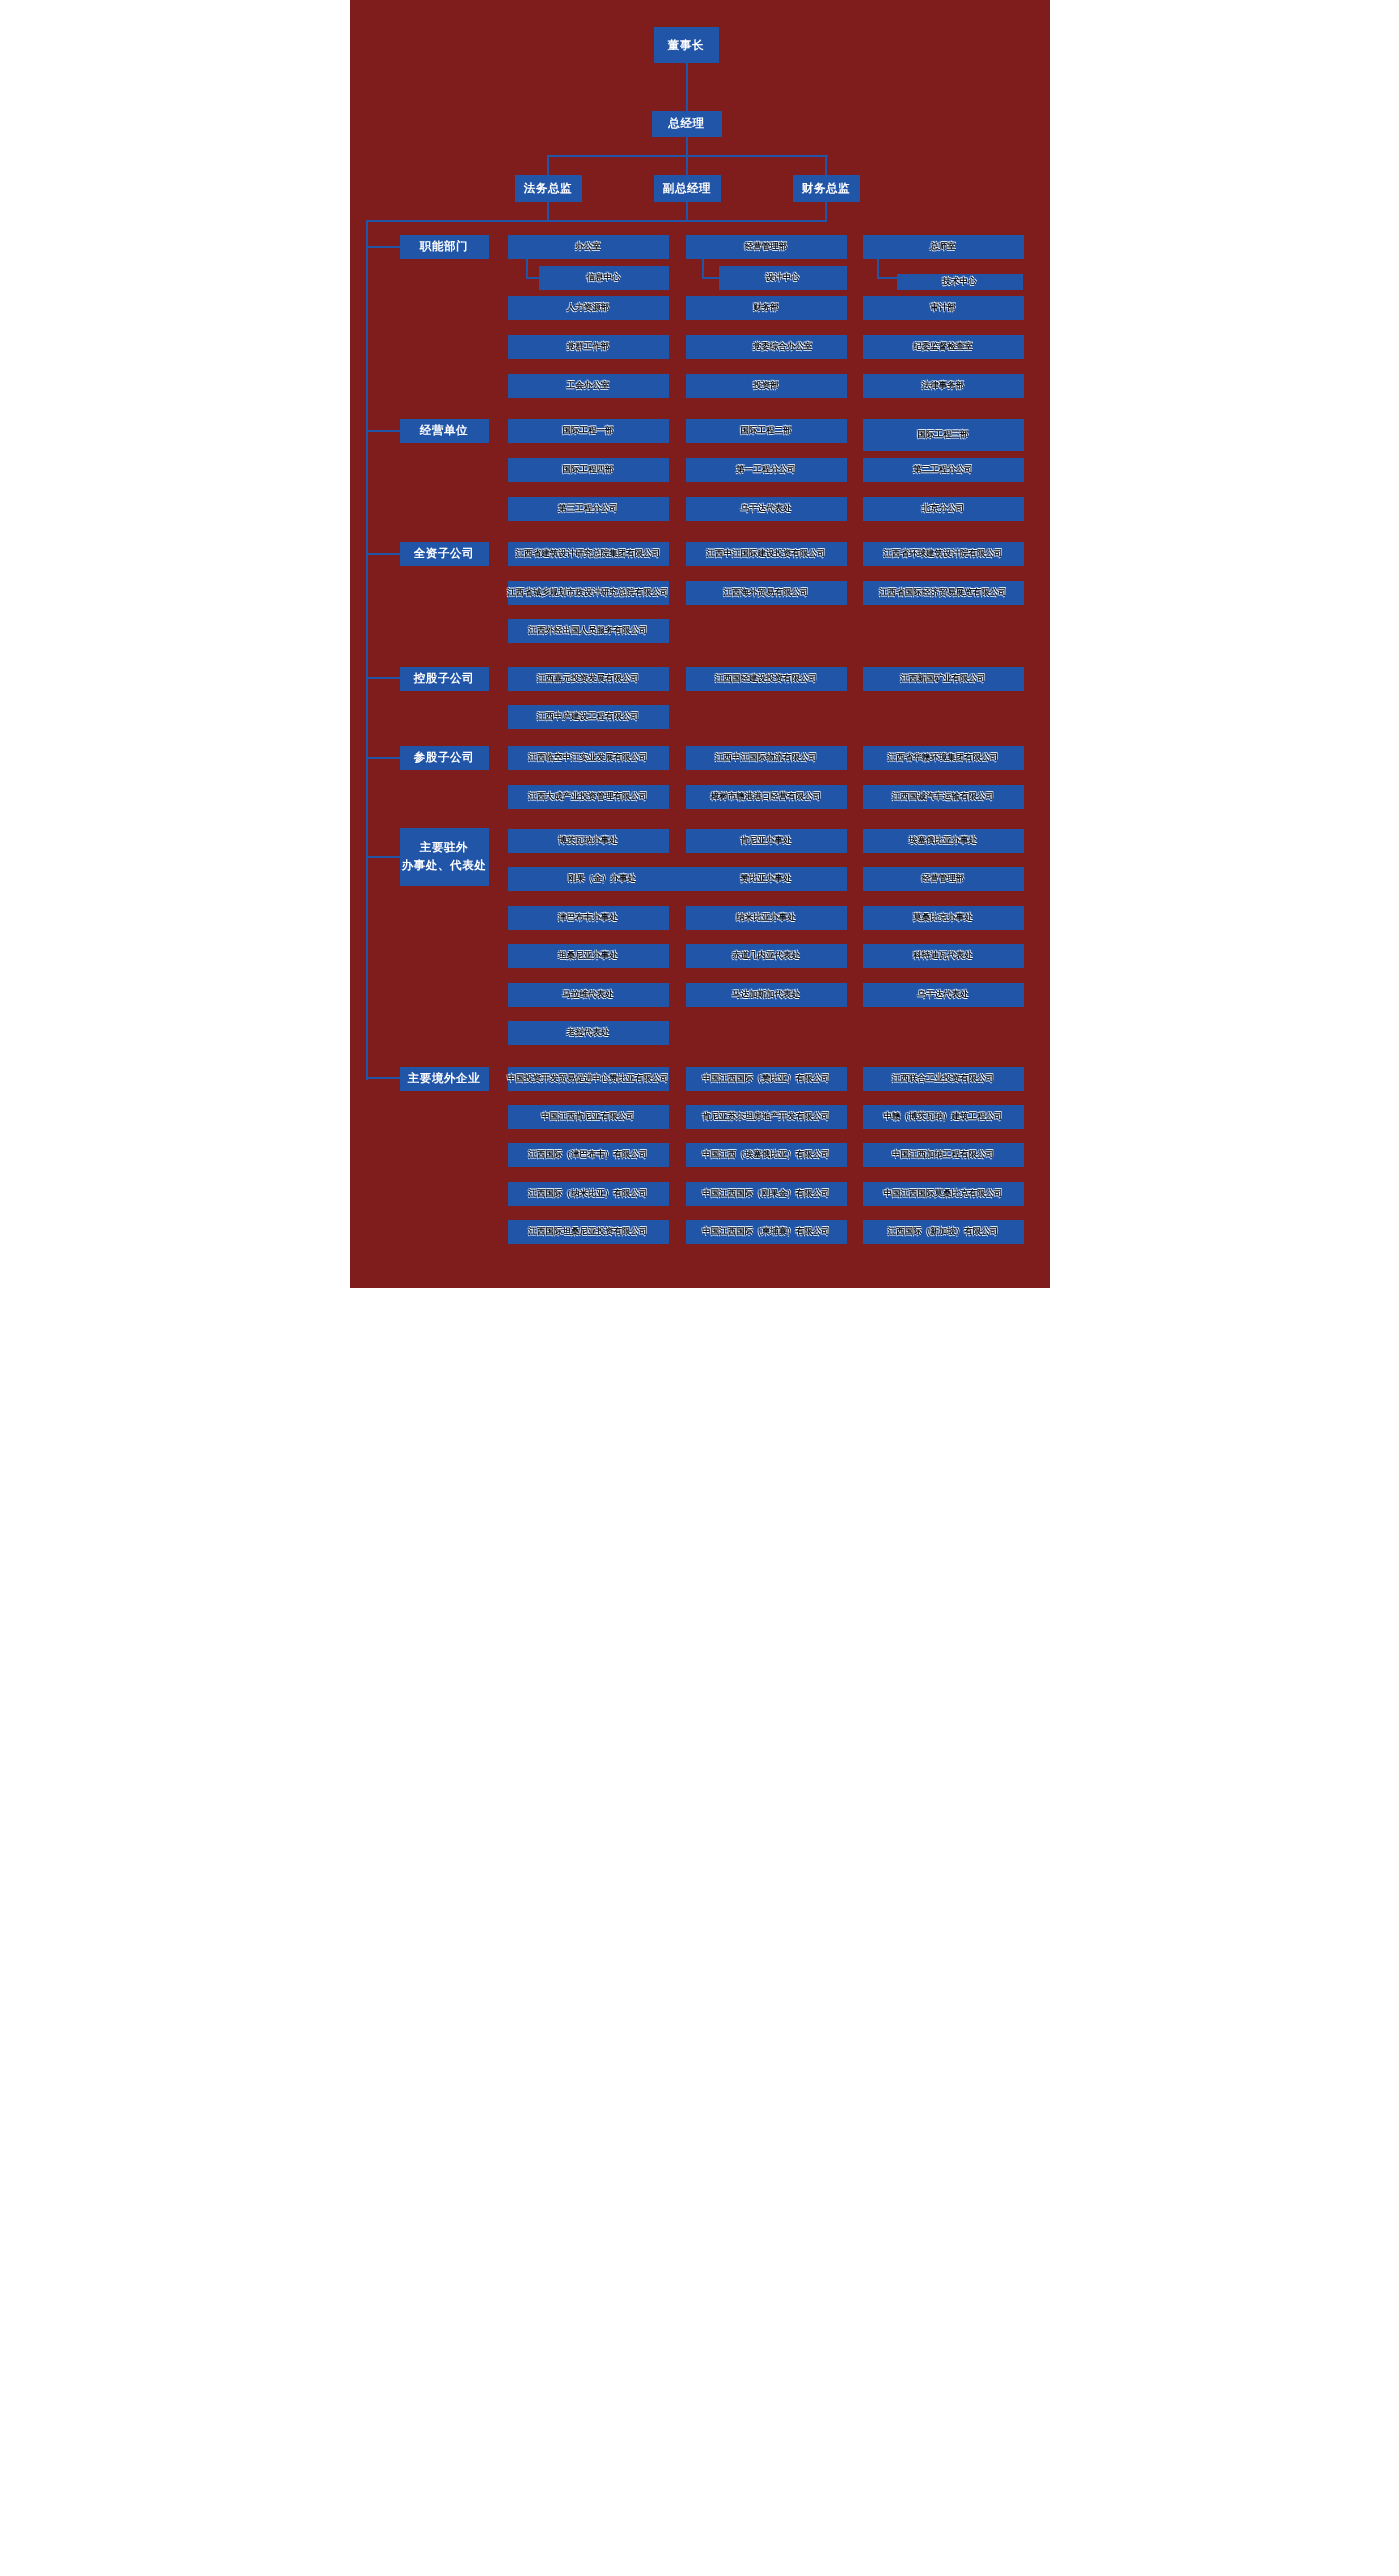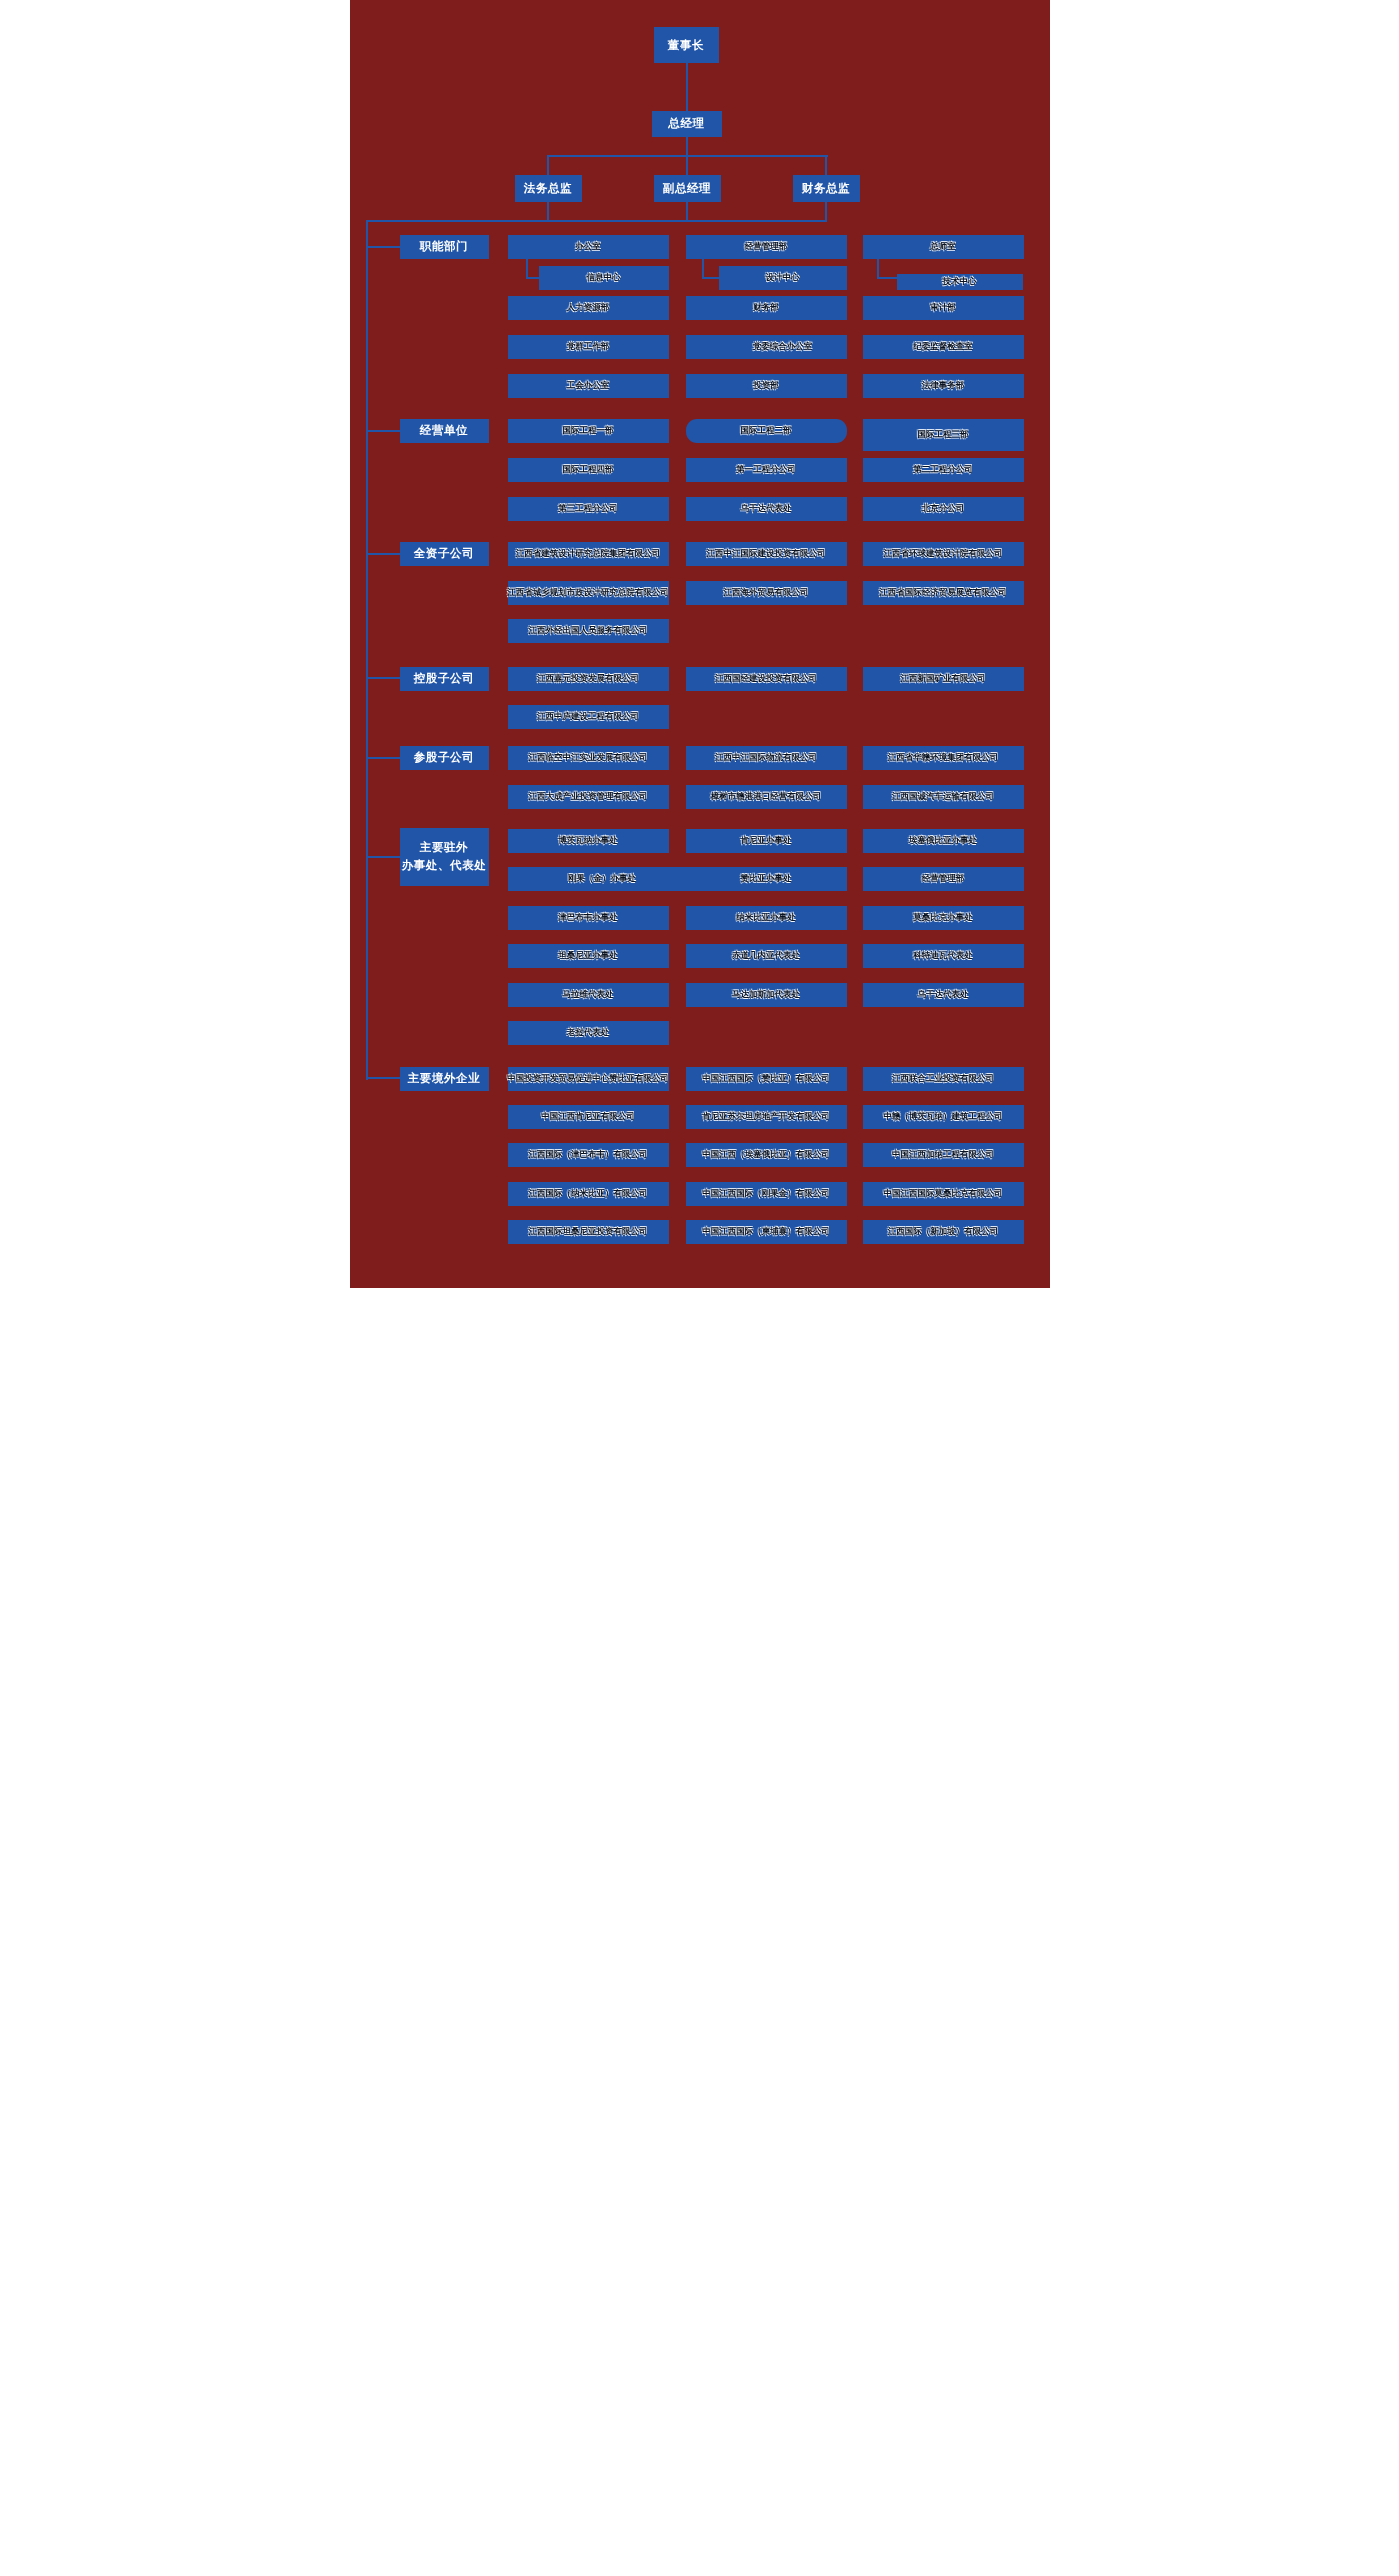--- a/index.html
+++ b/index.html
@@ -91,21 +91,21 @@
     <div class="node glitch" style="left: 336px; top: 335px; width: 161px; height: 24px; padding-left: 33px;">党委综合办公室</div>
     <div class="node glitch" style="left: 513px; top: 335px; width: 161px; height: 24px;">纪委监督检查室</div>
     <div class="node glitch" style="left: 158px; top: 374px; width: 161px; height: 24px;">工会办公室</div>
     <div class="node glitch" style="left: 336px; top: 374px; width: 161px; height: 24px;">投资部</div>
     <div class="node glitch" style="left: 513px; top: 374px; width: 161px; height: 24px;">法律事务部</div>
     <div class="line" style="left: 16.4px; top: 430px; width: 34px; height: 2.4px;"></div>
     <div class="node seclabel" style="left: 50px; top: 419px; width: 89px; height: 24px;">
       <span>经营单位</span>
     </div>
     <div class="node glitch" style="left: 158px; top: 419px; width: 161px; height: 24px;">国际工程一部</div>
-    <div class="node glitch" style="left: 336px; top: 419px; width: 161px; height: 24px; border-radius: 11px;">国际工程二部</div>
+    <div class="node glitch" style="left: 336px; top: 419px; width: 161px; height: 24px;">国际工程二部</div>
     <div class="node glitch" style="left: 513px; top: 419px; width: 161px; height: 32px;">国际工程三部</div>
     <div class="node glitch" style="left: 158px; top: 458px; width: 161px; height: 24px;">国际工程四部</div>
     <div class="node glitch" style="left: 336px; top: 458px; width: 161px; height: 24px;">第一工程分公司</div>
     <div class="node glitch" style="left: 513px; top: 458px; width: 161px; height: 24px;">第二工程分公司</div>
     <div class="node glitch" style="left: 158px; top: 497px; width: 161px; height: 24px;">第三工程分公司</div>
     <div class="node glitch" style="left: 336px; top: 497px; width: 161px; height: 24px;">乌干达代表处</div>
     <div class="node glitch" style="left: 513px; top: 497px; width: 161px; height: 24px;">北京分公司</div>
     <div class="line" style="left: 16.4px; top: 553px; width: 34px; height: 2.4px;"></div>
     <div class="node seclabel" style="left: 50px; top: 542px; width: 89px; height: 24px;">
       <span>全资子公司</span>

